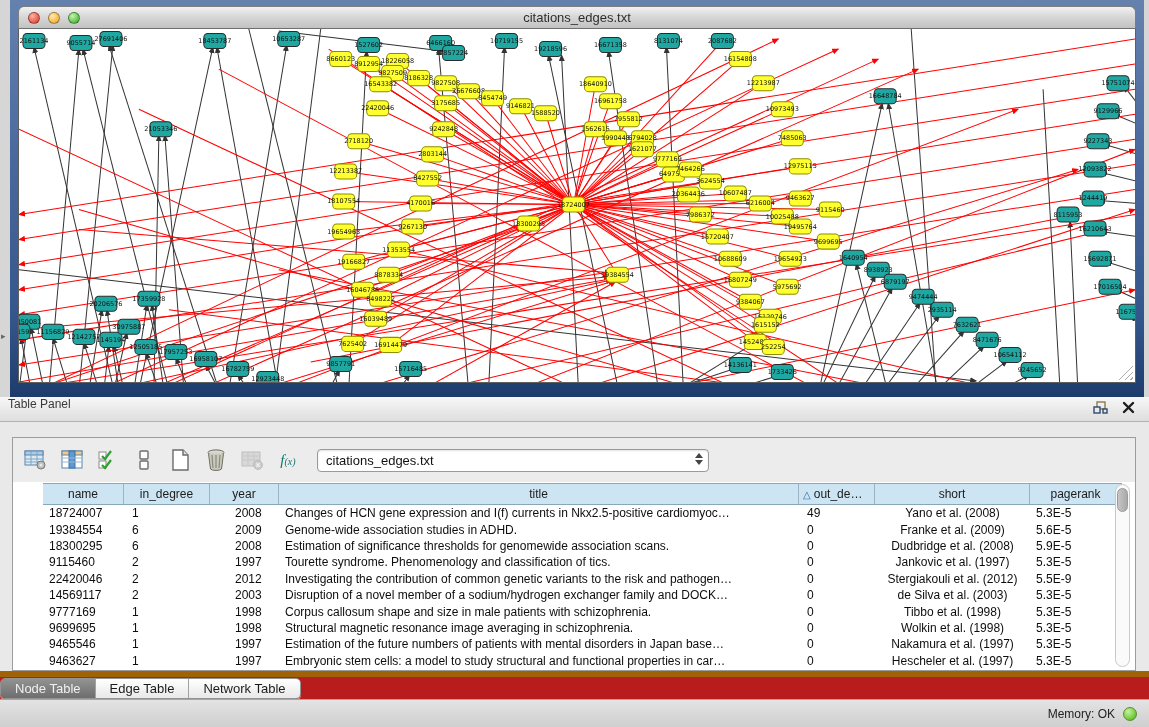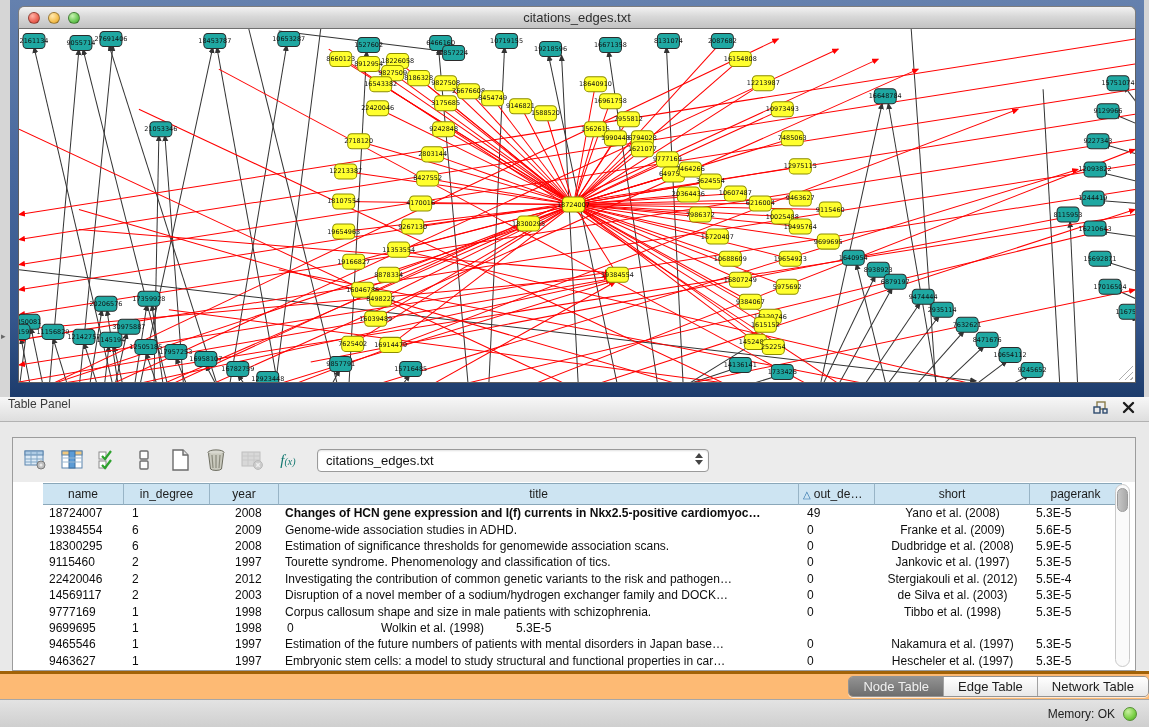--- a/index.html
+++ b/index.html
@@ -114,22 +114,22 @@
     background:#fafafa; border:1px solid #c9c9c9; border-radius:8px;
   }
   .vthumb {
     position:absolute; left:1px; right:1px; top:3px; height:24px;
     background:linear-gradient(90deg,#c6c6c6,#a9a9a9); border-radius:7px; border:1px solid #9a9a9a;
   }
 
   
   .tabbar {
     position:absolute; left:0; top:671px; width:100%; height:28px;
-    background:#fdba74; border-top:3px solid #a16207;
-    display:flex; align-items:center; justify-content:flex-end;
+    background:#b91c1c; border-top:6px solid #a16207;
+    display:flex; align-items:center; justify-content:flex-start;
   }
   .segmented {
     display:flex; height:21px; border:1px solid #939393; border-radius:5px; overflow:hidden;
     box-shadow:0 1px 0 rgba(255,255,255,.7);
   }
   .seg {
     padding:0 14px; display:flex; align-items:center; font-size:13px;
     background:linear-gradient(#ffffff,#e8e8e8); color:#1b1b1b;
     border-right:1px solid #a2a2a2;
   }
@@ -922,21 +922,21 @@
           <div class="th" style="width: 520px;">title</div>
           <div class="th sorted" style="width: 76px;"><span class="sort-glyph">△</span>out_de…</div>
           <div class="th" style="width: 155px;">short</div>
           <div class="th" style="width: 92px;">pagerank</div>
         </div>
       <div class="t-body" id="t-body">
           <div class="tr">
             <div class="td" style="width: 81px; padding-left: 6px;">18724007</div>
             <div class="td" style="width: 86px; padding-left: 8px;">1</div>
             <div class="td" style="width: 69px; padding-left: 25px;">2008</div>
-            <div class="td" style="width: 520px; padding-left: 6px; font-weight: bold;">Changes of HCN gene expression and I(f) currents in Nkx2.5-positive cardiomyoc…</div>
+            <div class="td" style="width: 520px; padding-left: 6px;">Changes of HCN gene expression and I(f) currents in Nkx2.5-positive cardiomyoc…</div>
             <div class="td" style="width: 76px; padding-left: 8px;">49</div>
             <div class="td center" style="width: 155px;">Yano et al. (2008)</div>
             <div class="td" style="width: 92px; padding-left: 6px;">5.3E-5</div>
           </div>
           <div class="tr">
             <div class="td" style="width: 81px; padding-left: 6px;">19384554</div>
             <div class="td" style="width: 86px; padding-left: 8px;">6</div>
             <div class="td" style="width: 69px; padding-left: 25px;">2009</div>
             <div class="td" style="width: 520px; padding-left: 6px;">Genome-wide association studies in ADHD.</div>
             <div class="td" style="width: 76px; padding-left: 8px;">0</div>
@@ -961,21 +961,21 @@
             <div class="td center" style="width: 155px;">Jankovic et al. (1997)</div>
             <div class="td" style="width: 92px; padding-left: 6px;">5.3E-5</div>
           </div>
           <div class="tr">
             <div class="td" style="width: 81px; padding-left: 6px;">22420046</div>
             <div class="td" style="width: 86px; padding-left: 8px;">2</div>
             <div class="td" style="width: 69px; padding-left: 25px;">2012</div>
             <div class="td" style="width: 520px; padding-left: 6px;">Investigating the contribution of common genetic variants to the risk and pathogen…</div>
             <div class="td" style="width: 76px; padding-left: 8px;">0</div>
             <div class="td center" style="width: 155px;">Stergiakouli et al. (2012)</div>
-            <div class="td" style="width: 92px; padding-left: 6px;">5.5E-4</div>
+            <div class="td" style="width: 92px; padding-left: 6px;">5.5E-9</div>
           </div>
           <div class="tr">
             <div class="td" style="width: 81px; padding-left: 6px;">14569117</div>
             <div class="td" style="width: 86px; padding-left: 8px;">2</div>
             <div class="td" style="width: 69px; padding-left: 25px;">2003</div>
             <div class="td" style="width: 520px; padding-left: 6px;">Disruption of a novel member of a sodium/hydrogen exchanger family and DOCK…</div>
             <div class="td" style="width: 76px; padding-left: 8px;">0</div>
             <div class="td center" style="width: 155px;">de Silva et al. (2003)</div>
             <div class="td" style="width: 92px; padding-left: 6px;">5.3E-5</div>
           </div>
@@ -985,20 +985,21 @@
             <div class="td" style="width: 69px; padding-left: 25px;">1998</div>
             <div class="td" style="width: 520px; padding-left: 6px;">Corpus callosum shape and size in male patients with schizophrenia.</div>
             <div class="td" style="width: 76px; padding-left: 8px;">0</div>
             <div class="td center" style="width: 155px;">Tibbo et al. (1998)</div>
             <div class="td" style="width: 92px; padding-left: 6px;">5.3E-5</div>
           </div>
           <div class="tr">
             <div class="td" style="width: 81px; padding-left: 6px;">9699695</div>
             <div class="td" style="width: 86px; padding-left: 8px;">1</div>
             <div class="td" style="width: 69px; padding-left: 25px;">1998</div>
+            <div class="td" style="width: 520px; padding-left: 6px;">Structural magnetic resonance image averaging in schizophrenia.</div>
             <div class="td" style="width: 76px; padding-left: 8px;">0</div>
             <div class="td center" style="width: 155px;">Wolkin et al. (1998)</div>
             <div class="td" style="width: 92px; padding-left: 6px;">5.3E-5</div>
           </div>
           <div class="tr">
             <div class="td" style="width: 81px; padding-left: 6px;">9465546</div>
             <div class="td" style="width: 86px; padding-left: 8px;">1</div>
             <div class="td" style="width: 69px; padding-left: 25px;">1997</div>
             <div class="td" style="width: 520px; padding-left: 6px;">Estimation of the future numbers of patients with mental disorders in Japan base…</div>
             <div class="td" style="width: 76px; padding-left: 8px;">0</div>

